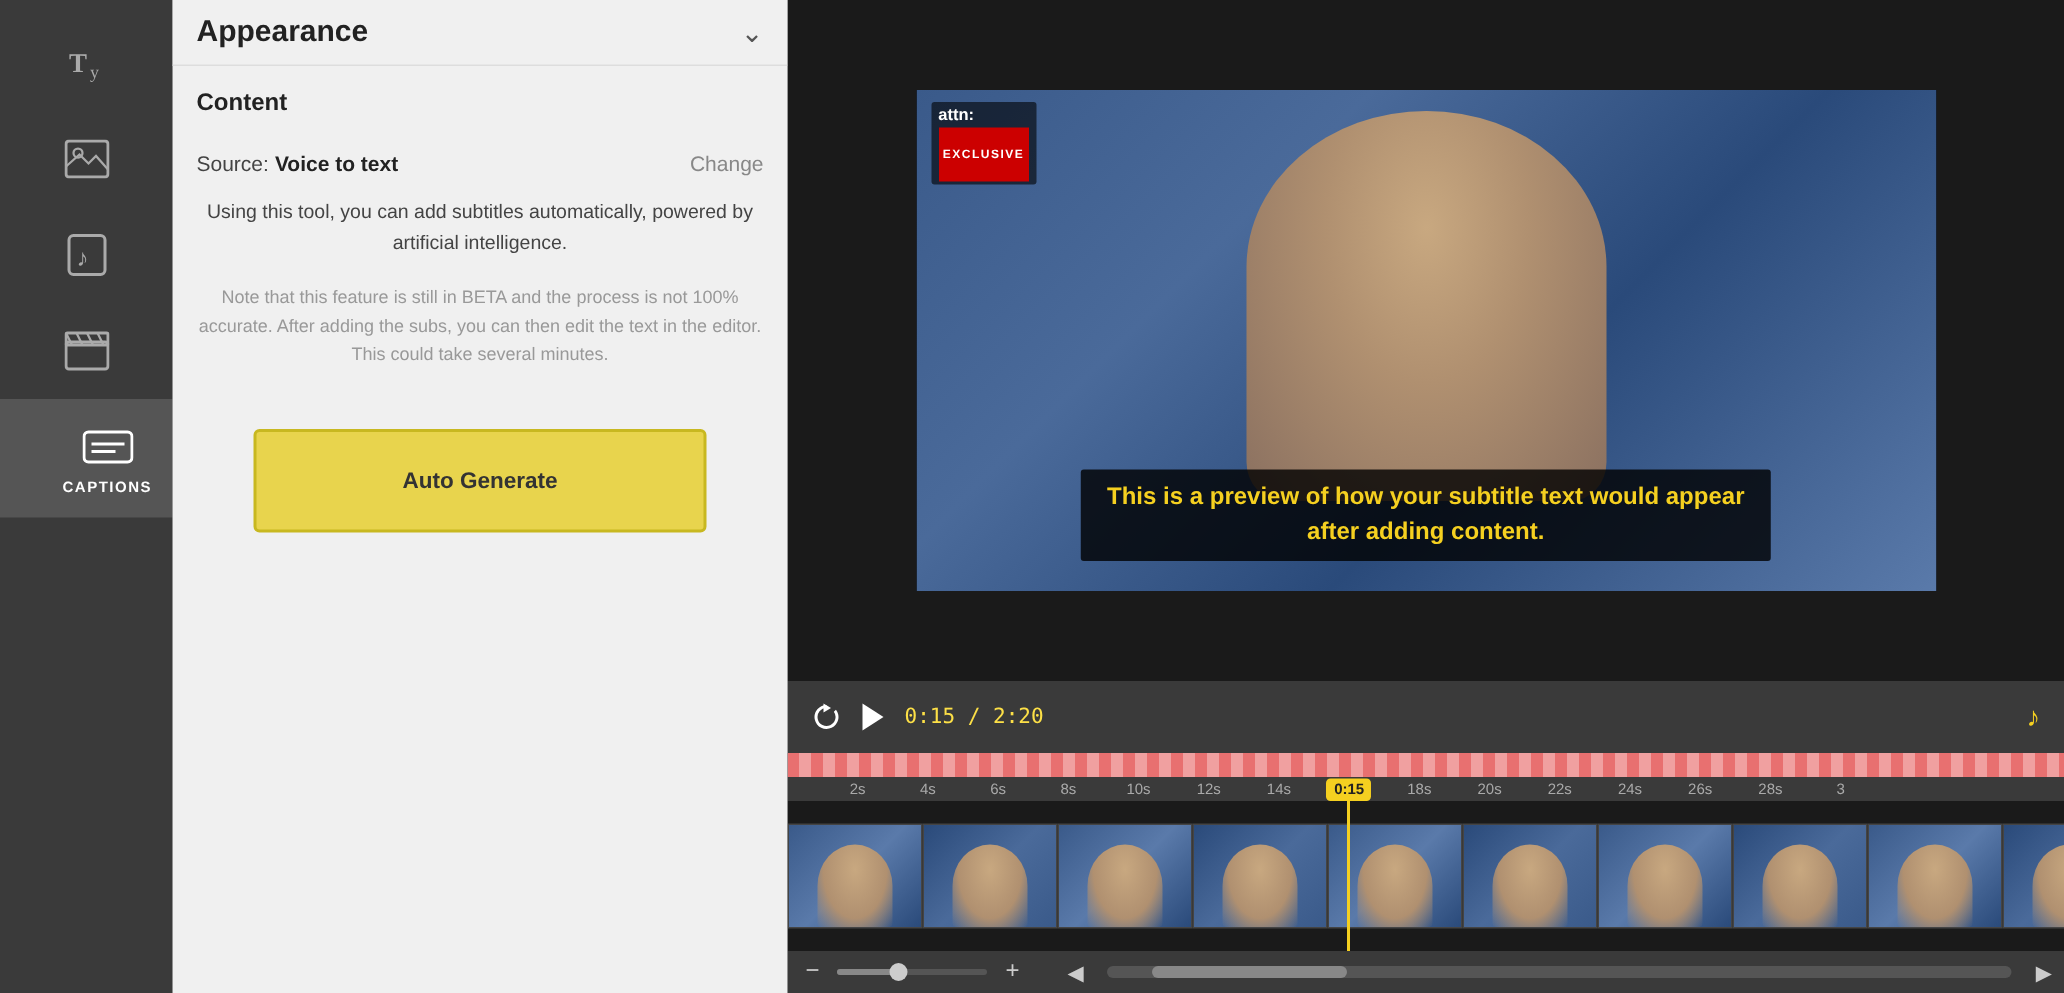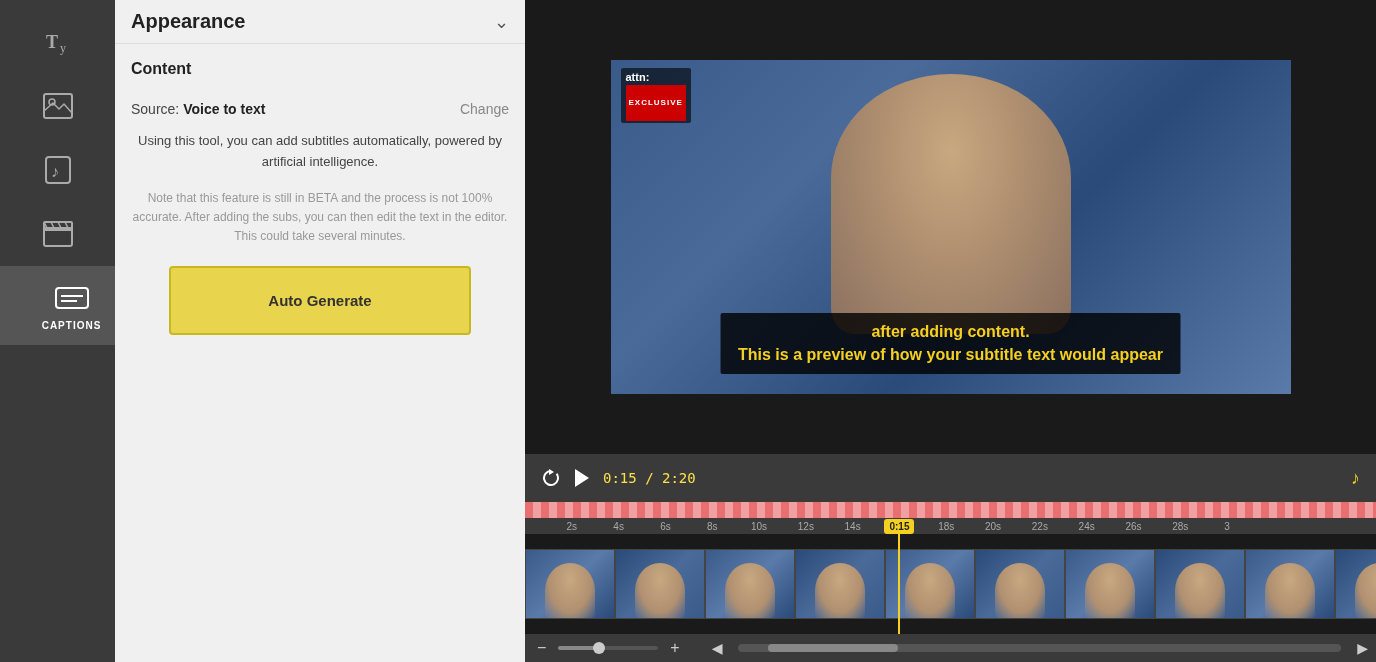--- a/index.html
+++ b/index.html
@@ -113,21 +113,21 @@
       color: #444;
       font-size: 13px;
       line-height: 1.6;
       margin-bottom: 16px;
     }
     .note-box {
       text-align: center;
       color: #999;
       font-size: 12px;
       line-height: 1.6;
-      margin-bottom: 20px;
+      margin-bottom: 40px;
     }
     .auto-gen-btn {
       display: block;
       width: 80%;
       margin: 0 auto 20px;
       padding: 24px;
       background: #e8d44d;
       border: 2px solid #c8b820;
       border-radius: 4px;
       font-size: 15px;
@@ -470,22 +470,22 @@
       <div class="video-bg">
 
         <div class="person-silhouette"></div>
 
         <div class="video-logo">
           <span>attn:</span>
           <span class="exclusive">EXCLUSIVE</span>
         </div>
 
         <div class="subtitle-overlay">
+          <div>This is a preview of how your subtitle text would appear</div>
           <div>after adding content.</div>
-          <div>This is a preview of how your subtitle text would appear</div>
         </div>
       </div>
     </div>
   </div>
 
   <div class="player-controls">
     <button class="ctrl-btn">
       <svg width="20" height="20" viewBox="0 0 20 20" fill="white">
         <path d="M10 2a8 8 0 1 0 6.32 3.1L14.9 6.5A6 6 0 1 1 10 4V2z"></path>
         <polygon points="8,1 13,4 8,7" fill="white"></polygon>

